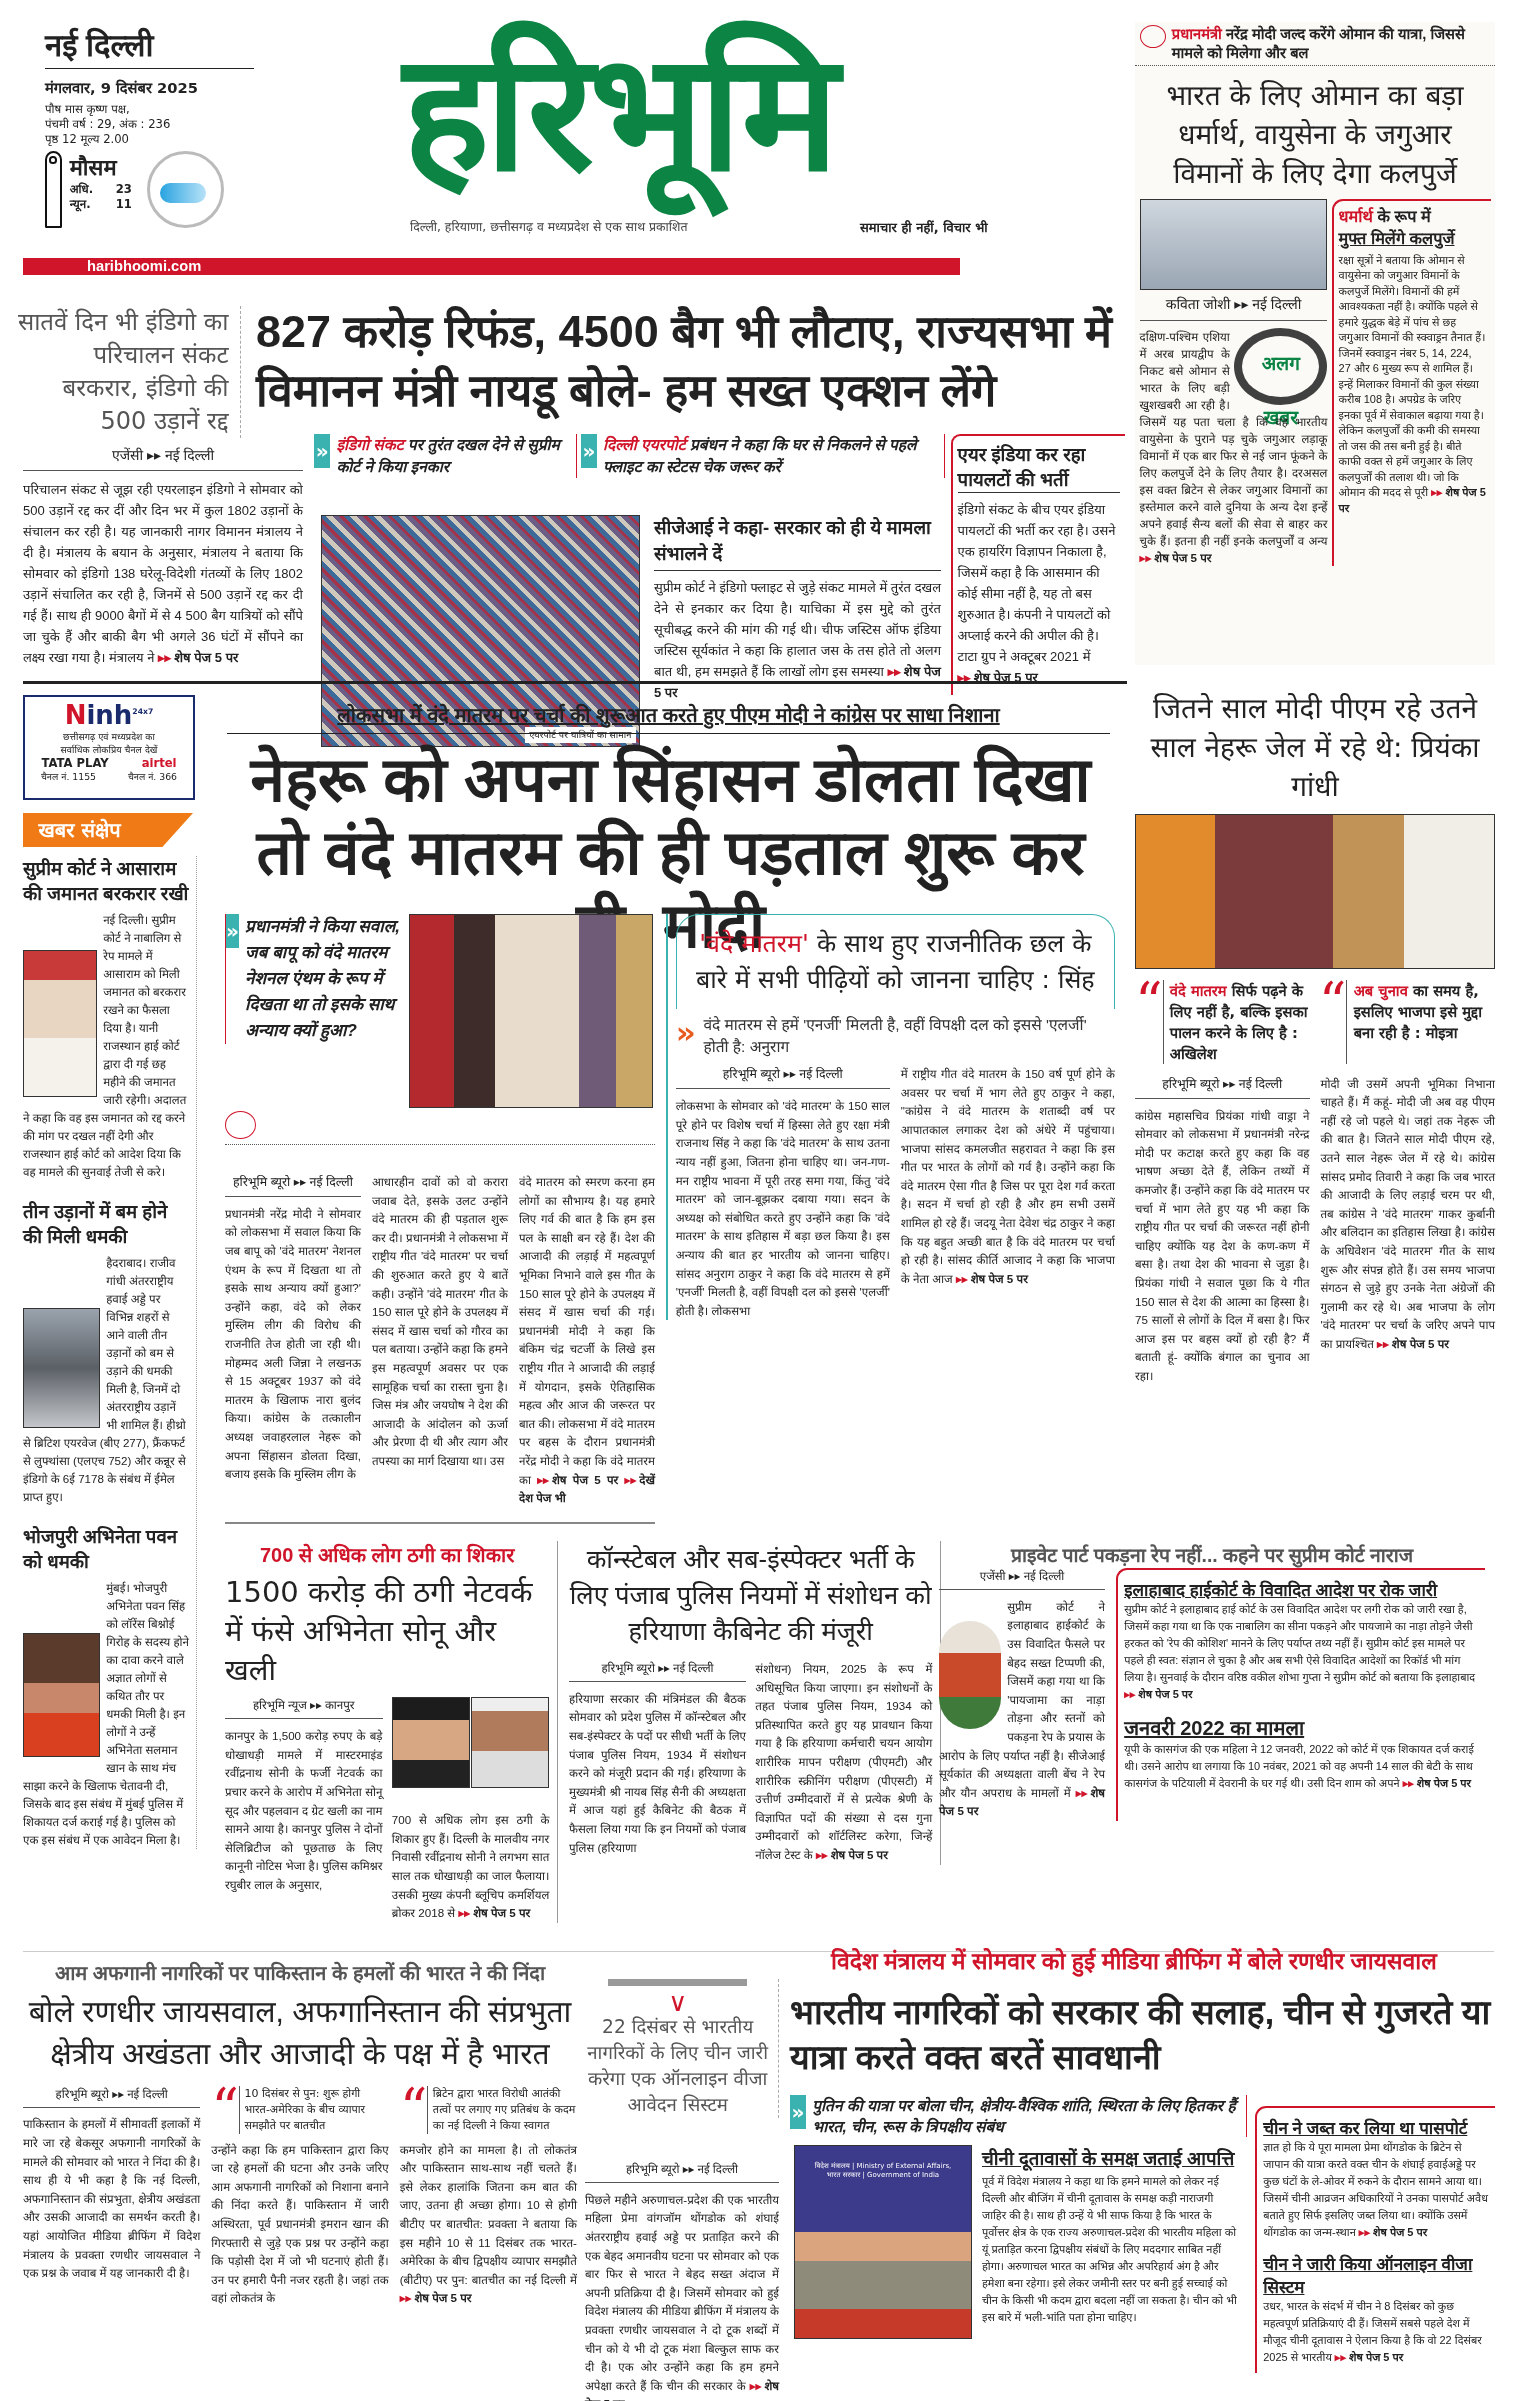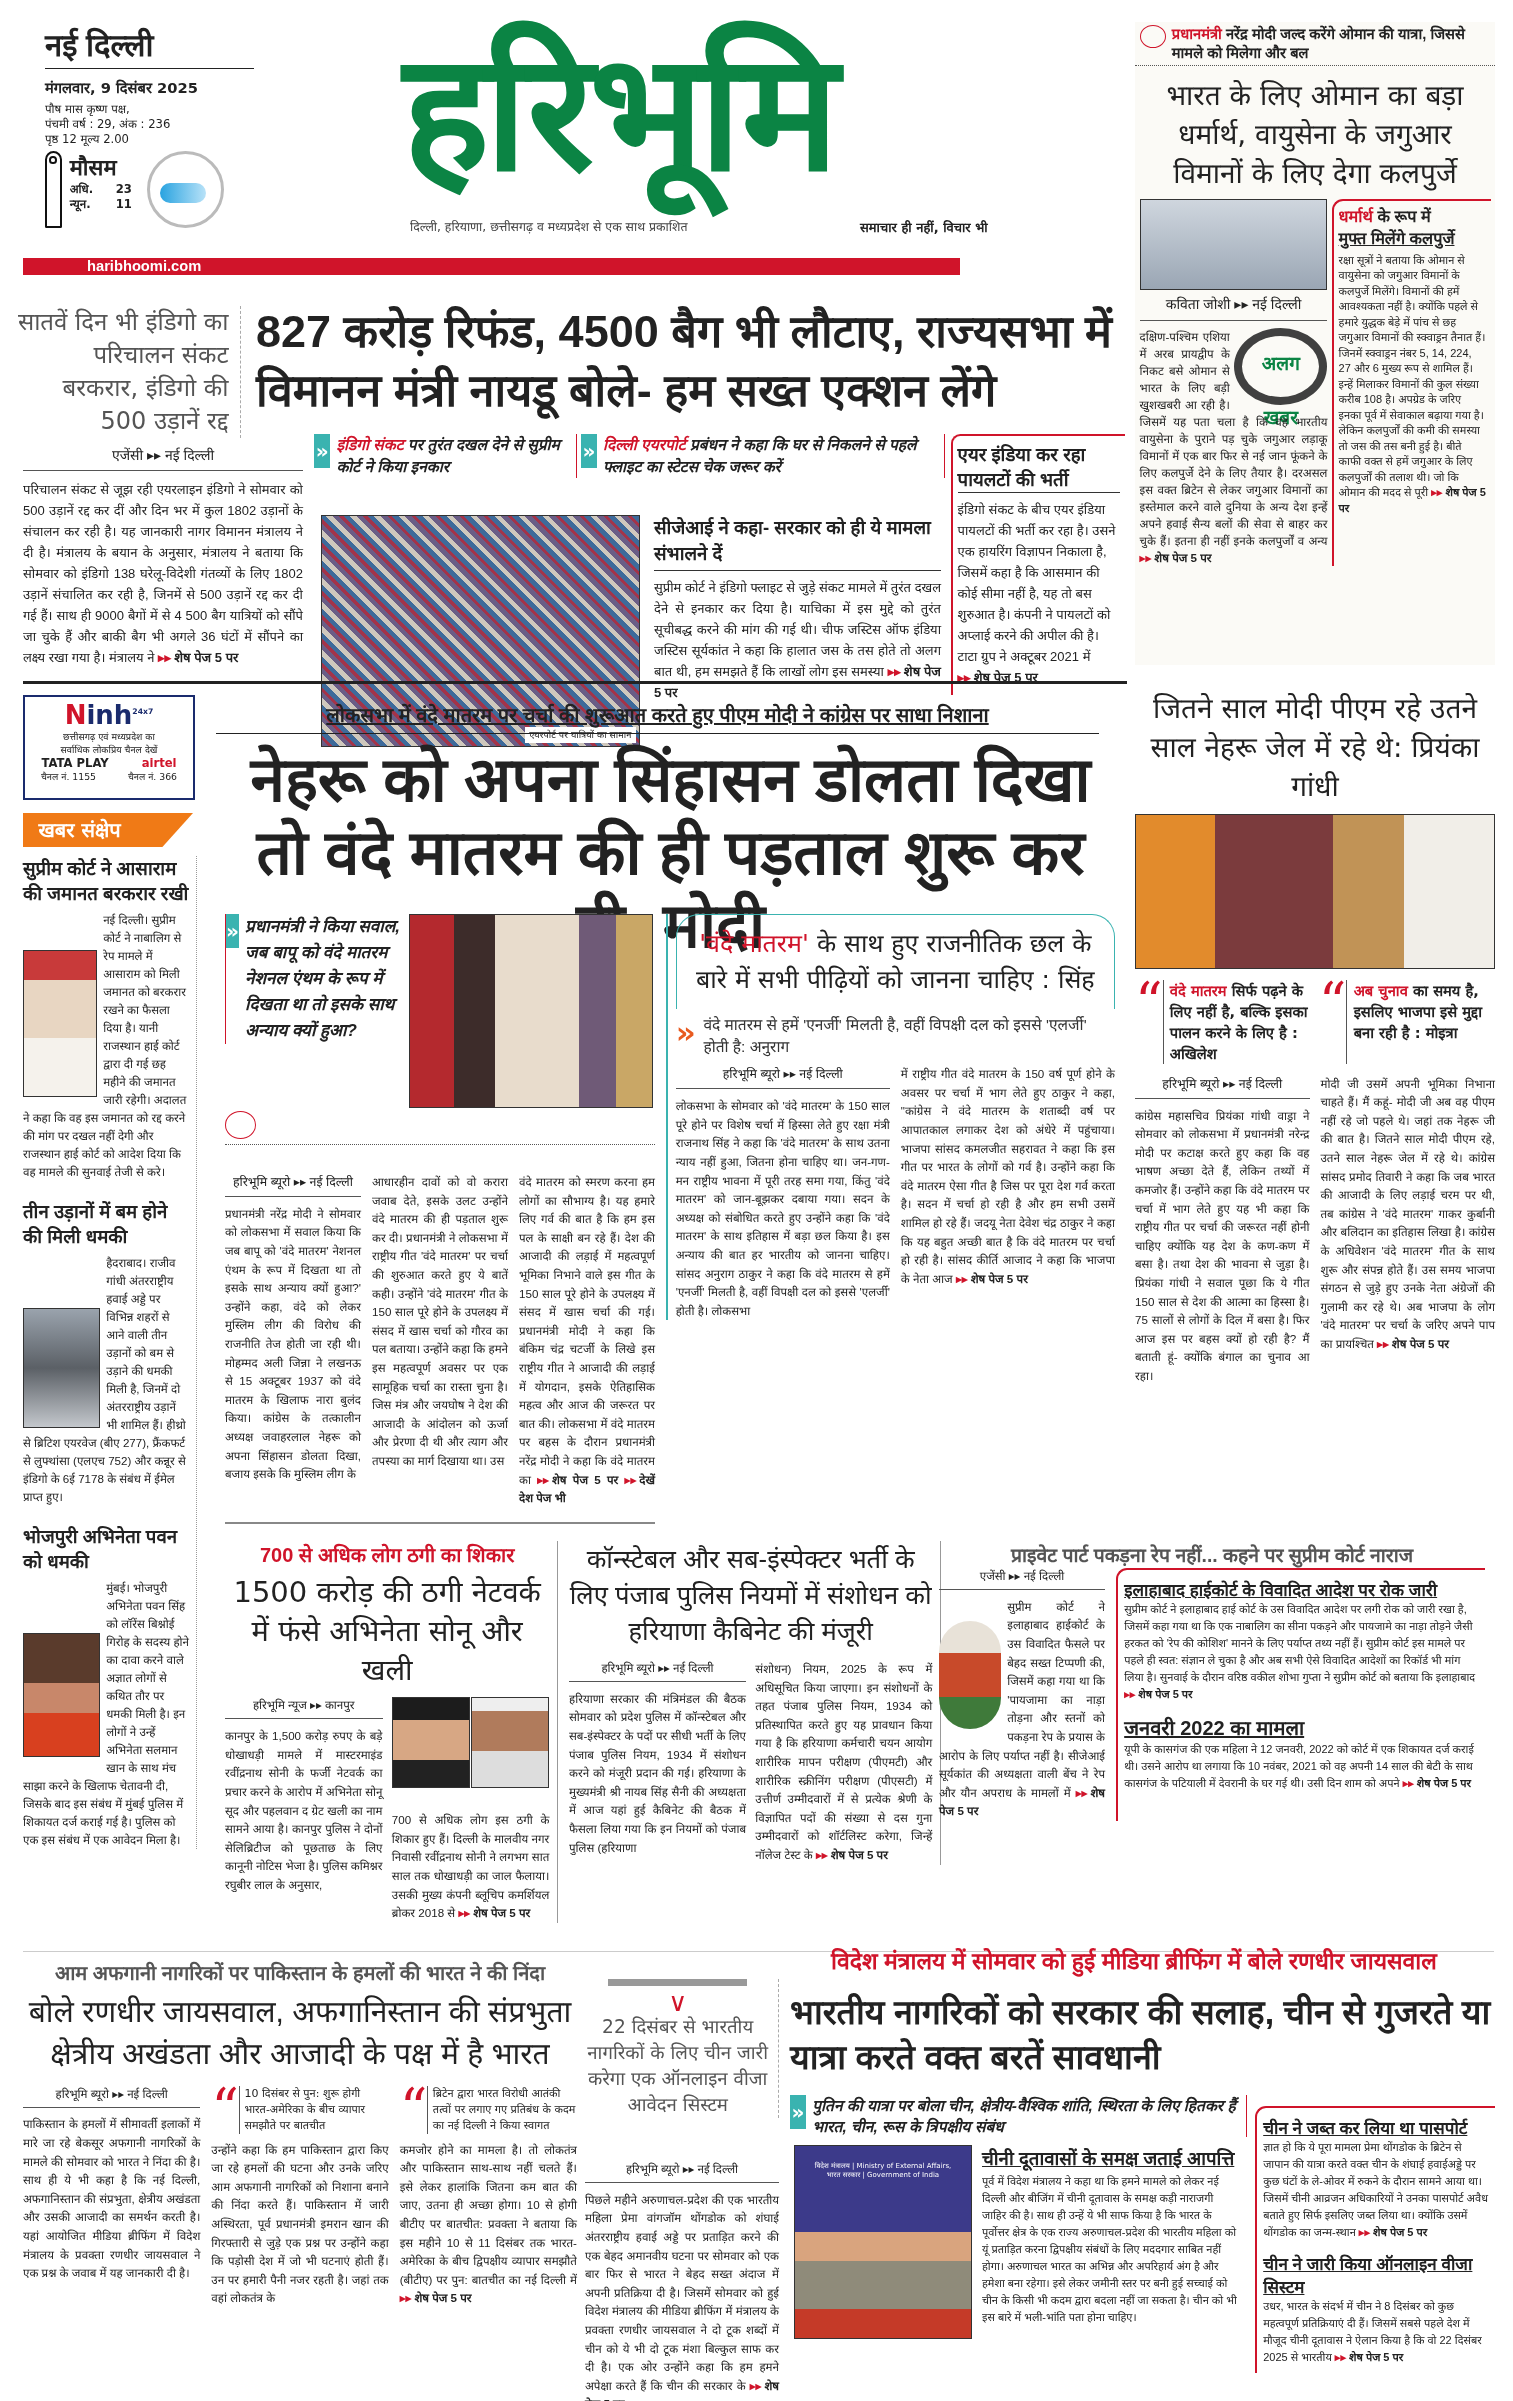--- a/index.html
+++ b/index.html
@@ -131,21 +131,21 @@
     <div class="photo" style="float:left;width:77px;height:120px;margin:54px 6.2px 3.1px 0;background:linear-gradient(180deg,#9aa3ad,#5b6066 50%,#c3c7cc)"></div>
     <p class="body" style="font-size:11.6px;line-height:18px;text-align:left">हैदराबाद। राजीव गांधी अंतरराष्ट्रीय हवाई अड्डे पर विभिन्न शहरों से आने वाली तीन उड़ानों को बम से उड़ाने की धमकी मिली है, जिनमें दो अंतरराष्ट्रीय उड़ानें भी शामिल हैं। हीथ्रो से ब्रिटिश एयरवेज (बीए 277), फ्रैंकफर्ट से लुफ्थांसा (एलएच 752) और कन्नूर से इंडिगो के 6ई 7178 के संबंध में ईमेल प्राप्त हुए।</p>
   </div>
   <div style="clear:both">
     <div style="font-family:'Liberation Sans',sans-serif;font-weight:bold;font-size:18.6px;line-height:25px;margin-bottom:4.6px">भोजपुरी अभिनेता पवन को धमकी</div>
     <div class="photo" style="float:left;width:77px;height:124px;margin:54px 6.2px 3.1px 0;background:linear-gradient(180deg,#5a3b2c 0 40%,#c8876a 40% 65%,#d8401f 65%)"></div>
     <p class="body" style="font-size:11.6px;line-height:18px;text-align:left">मुंबई। भोजपुरी अभिनेता पवन सिंह को लॉरेंस बिश्नोई गिरोह के सदस्य होने का दावा करने वाले अज्ञात लोगों से कथित तौर पर धमकी मिली है। इन लोगों ने उन्हें अभिनेता सलमान खान के साथ मंच साझा करने के खिलाफ चेतावनी दी, जिसके बाद इस संबंध में मुंबई पुलिस में शिकायत दर्ज कराई गई है। पुलिस को एक इस संबंध में एक आवेदन मिला है।</p>
   </div>
 </div>
 
-<div class="abs" style="left:216px;top:701px;width:883px;text-align:center;font-family:'Liberation Sans',sans-serif;font-weight:bold;font-size:20px;border-bottom:1.5px solid #222;padding-bottom:4.6px;text-decoration:underline">लोकसभा में वंदे मातरम पर चर्चा की शुरूआत करते हुए पीएम मोदी ने कांग्रेस पर साधा निशाना</div>
+<div class="abs" style="left:227px;top:701px;width:883px;text-align:center;font-family:'Liberation Sans',sans-serif;font-weight:bold;font-size:20px;border-bottom:1.5px solid #222;padding-bottom:4.6px;text-decoration:underline">लोकसभा में वंदे मातरम पर चर्चा की शुरूआत करते हुए पीएम मोदी ने कांग्रेस पर साधा निशाना</div>
 <div class="abs" style="left:225px;top:743px;width:891px;text-align:center;font-family:'Liberation Sans',sans-serif;font-weight:bold;font-size:62px;line-height:73px">नेहरू को अपना सिंहासन डोलता दिखा तो वंदे मातरम की ही पड़ताल शुरू कर दी: मोदी</div>
 
 <div class="abs" style="left:225px;top:914px;width:182px;display:flex;border-left:1.5px solid #d0142a">
   <span class="teal-chev">»</span>
   <span style="font-family:'Liberation Sans',sans-serif;font-weight:bold;font-style:italic;font-size:17px;line-height:26px">प्रधानमंत्री ने किया सवाल, जब बापू को वंदे मातरम नेशनल एंथम के रूप में दिखता था तो इसके साथ अन्याय क्यों हुआ?</span>
 </div>
 <div class="abs photo" style="left:409px;top:914px;width:244px;height:194px;background:linear-gradient(90deg,#b4292e 0 18%,#3d2c2a 18% 35%,#e8dccc 35% 70%,#6f5a77 70% 85%,#c9a766 85%)"></div>
 
 <div class="abs" style="left:225px;top:1111px;width:430px;display:flex;border-bottom:1.5px dotted #555;padding-bottom:4.6px">
   <div style="width:31px;height:28px;border:1.5px solid #d0142a;border-radius:50%;margin-right:6.2px;flex-shrink:0"></div>
@@ -202,21 +202,21 @@
       <p class="body" style="font-size:11.6px;line-height:18.6px">कांग्रेस महासचिव प्रियंका गांधी वाड्रा ने सोमवार को लोकसभा में प्रधानमंत्री नरेन्द्र मोदी पर कटाक्ष करते हुए कहा कि वह भाषण अच्छा देते हैं, लेकिन तथ्यों में कमजोर हैं। उन्होंने कहा कि वंदे मातरम पर चर्चा में भाग लेते हुए यह भी कहा कि राष्ट्रीय गीत पर चर्चा की जरूरत नहीं होनी चाहिए क्योंकि यह देश के कण-कण में बसा है। तथा देश की भावना से जुड़ा है। प्रियंका गांधी ने सवाल पूछा कि ये गीत 150 साल से देश की आत्मा का हिस्सा है। 75 सालों से लोगों के दिल में बसा है। फिर आज इस पर बहस क्यों हो रही है? मैं बताती हूं- क्योंकि बंगाल का चुनाव आ रहा।</p>
     </div>
     <div style="flex:1">
         <p class="body" style="font-size:11.6px;line-height:18.6px"><span>मोदी जी उसमें अपनी भूमिका निभाना चाहते हैं। मैं कहूं- मोदी जी अब वह पीएम नहीं रहे जो पहले थे। जहां तक नेहरू जी की बात है। जितने साल मोदी पीएम रहे, उतने साल नेहरू जेल में रहे थे। कांग्रेस सांसद प्रमोद तिवारी ने कहा कि जब भारत की आजादी के लिए लड़ाई चरम पर थी, तब कांग्रेस ने 'वंदे मातरम' गाकर कुर्बानी और बलिदान का इतिहास लिखा है। कांग्रेस के अधिवेशन 'वंदे मातरम' गीत के साथ शुरू और संपन्न होते हैं। उस समय भाजपा संगठन से जुड़े हुए उनके नेता अंग्रेजों की गुलामी कर रहे थे। अब भाजपा के लोग 'वंदे मातरम' पर चर्चा के जरिए अपने पाप का प्रायश्चित</span> <span class="more">शेष पेज 5 पर</span></p>
       </div>
   </div>
 </div>
 
 <div class="abs" style="left:225px;top:1541px;width:333px;border-right:0.8px solid #999;padding-right:7.7px">
   <div class="red" style="text-align:center;font-family:'Liberation Sans',sans-serif;font-weight:bold;font-size:20px">700 से अधिक लोग ठगी का शिकार</div>
-  <div style="text-align:center;font-size:29px;line-height:39px;margin:4.6px 0 7.7px">1500 करोड़ की ठगी नेटवर्क में फंसे अभिनेता सोनू और खली</div>
+  <div style="font-size:29px;line-height:39px;margin:4.6px 0 7.7px">1500 करोड़ की ठगी नेटवर्क में फंसे अभिनेता सोनू और खली</div>
   <div style="display:flex;gap:9.3px">
     <div style="flex:1">
       <div class="byline" style="font-size:11.6px">हरिभूमि न्यूज ▸▸ कानपुर</div>
       <p class="body" style="font-size:11.6px;line-height:18.6px">कानपुर के 1,500 करोड़ रुपए के बड़े धोखाधड़ी मामले में मास्टरमाइंड रवींद्रनाथ सोनी के फर्जी नेटवर्क का प्रचार करने के आरोप में अभिनेता सोनू सूद और पहलवान द ग्रेट खली का नाम सामने आया है। कानपुर पुलिस ने दोनों सेलिब्रिटीज को पूछताछ के लिए कानूनी नोटिस भेजा है। पुलिस कमिश्नर रघुबीर लाल के अनुसार,</p>
     </div>
     <div style="flex:1">
       <div style="display:flex;gap:1.5px;margin-bottom:23px">
         <div class="photo" style="flex:1;height:91px;background:linear-gradient(180deg,#1c1c1c 0 25%,#d7a784 25% 70%,#222 70%)"></div>
         <div class="photo" style="flex:1;height:91px;background:linear-gradient(180deg,#eeeeee 0 15%,#b07b5c 15% 60%,#ddd 60%)"></div>
       </div>

